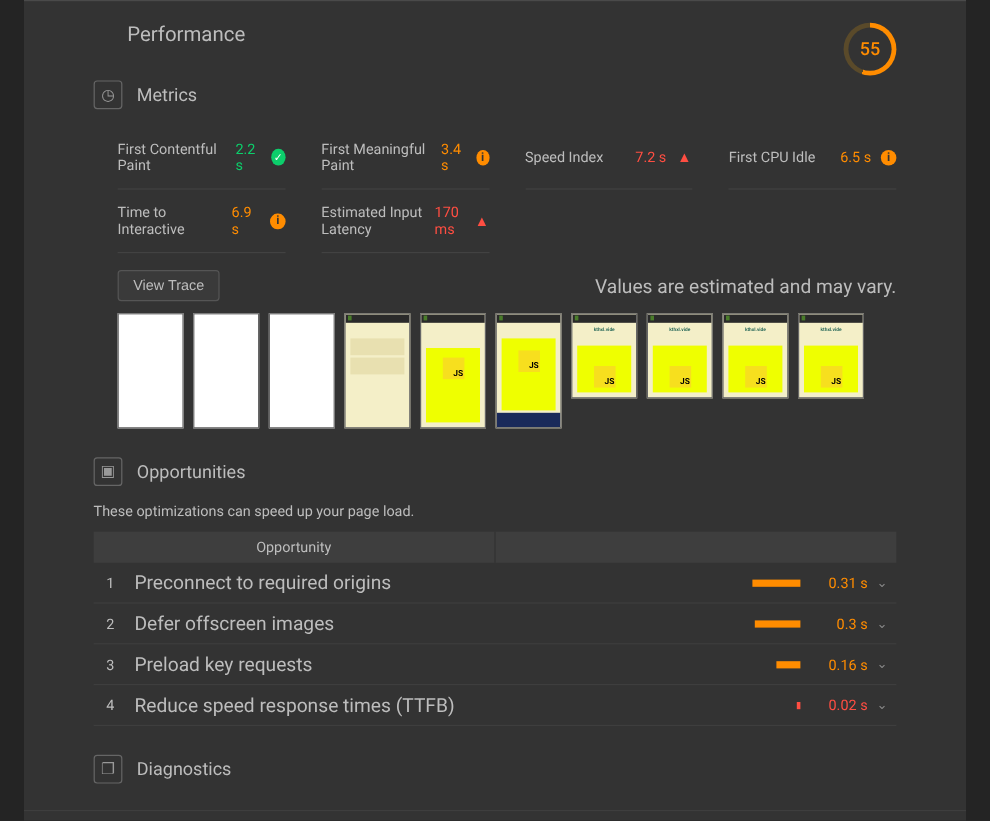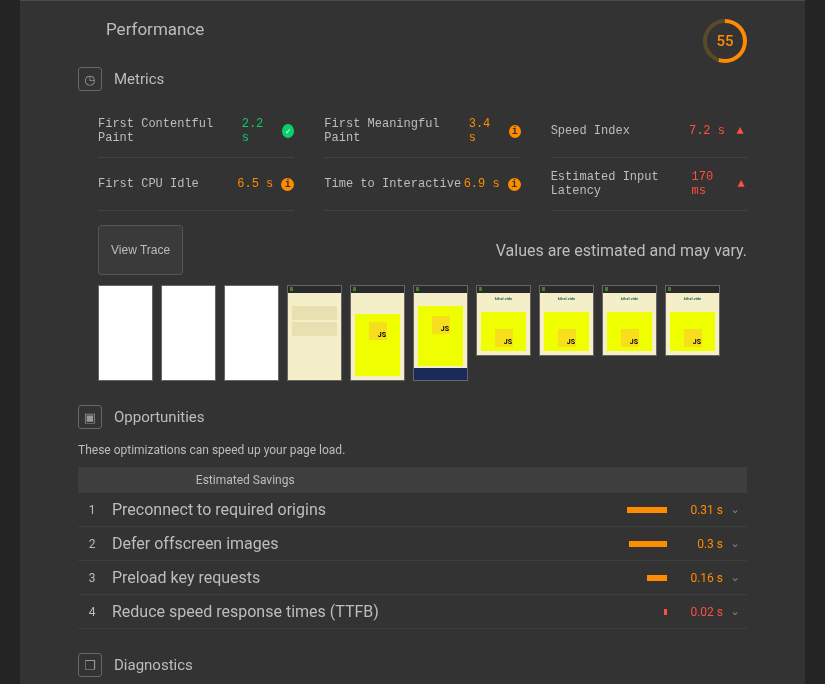--- a/index.html
+++ b/index.html
@@ -47,24 +47,23 @@
 .section-head.later { margin-top: 20px; }
 .sec-icon {
   width: 24px; height: 24px; border: 1px solid #666; border-radius: 3px;
   display: flex; align-items: center; justify-content: center;
   font-size: 13px; color: #999;
 }
 .sec-title { font-size: 15px; color: #bdbdbd; }
 
 .metrics-grid {
   display: grid;
-  grid-template-columns: 1fr 1fr 1fr;
+  grid-template-columns: 1fr 1fr 1fr 1fr;
   column-gap: 30px;
   padding: 14px 58px 0 78px;
-  font-family: Liberation Mono, monospace;
 }
 .metric-row {
   display: flex; justify-content: space-between; align-items: center;
   padding: 12px 0;
   border-bottom: 1px solid #424242;
 }
 .metric-name { color: #bdbdbd; font-size: 12px; }
 .metric-val { display: flex; align-items: center; gap: 8px; font-size: 12px; }
 .v-green { color: #0cce6b; }
 .v-orange { color: #ff8c00; }
@@ -77,21 +76,21 @@
   color: #333; font-size: 10px; font-weight: bold;
   width: 13px; height: 13px;
 }
 
 .trace-row {
   display: flex; justify-content: space-between; align-items: center;
   padding: 14px 58px 0 78px;
 }
 .btn-trace {
   background: #3a3a3a; border: 1px solid #555; color: #bdbdbd;
-  padding: 17px 12px; border-radius: 3px; font-size: 12px; cursor: pointer;
+  padding: 5px 12px; border-radius: 3px; font-size: 12px; cursor: pointer;
 }
 .est-note { font-size: 16px; color: #bdbdbd; }
 
 .filmstrip {
   display: flex; gap: 8px;
   padding: 10px 58px 0 78px;
 }
 .frame {
   background: #fff; border: 1px solid #666;
   flex-shrink: 0;
@@ -261,21 +260,21 @@
   </div>
 
   <div class="section-head later">
     <div class="sec-icon">▣</div>
     <div class="sec-title">Opportunities</div>
   </div>
   <div class="subtext">These optimizations can speed up your page load.</div>
 
   <div class="opp-table">
     <div class="opp-head">
-      <div class="oh-sav">Estimated Savings</div>
+      <div class="oh-opp">Opportunity</div>
     </div>
     <div id="opp-rows">
         <div class="opp-row">
           <div class="or-num">1</div>
           <div class="or-name">Preconnect to required origins</div>
           <div class="or-bar">
             <div class="bar" style="width:40px"></div>
           </div>
           <div class="or-val v-orange">0.31 s</div>
           <div class="or-chev">⌄</div>

